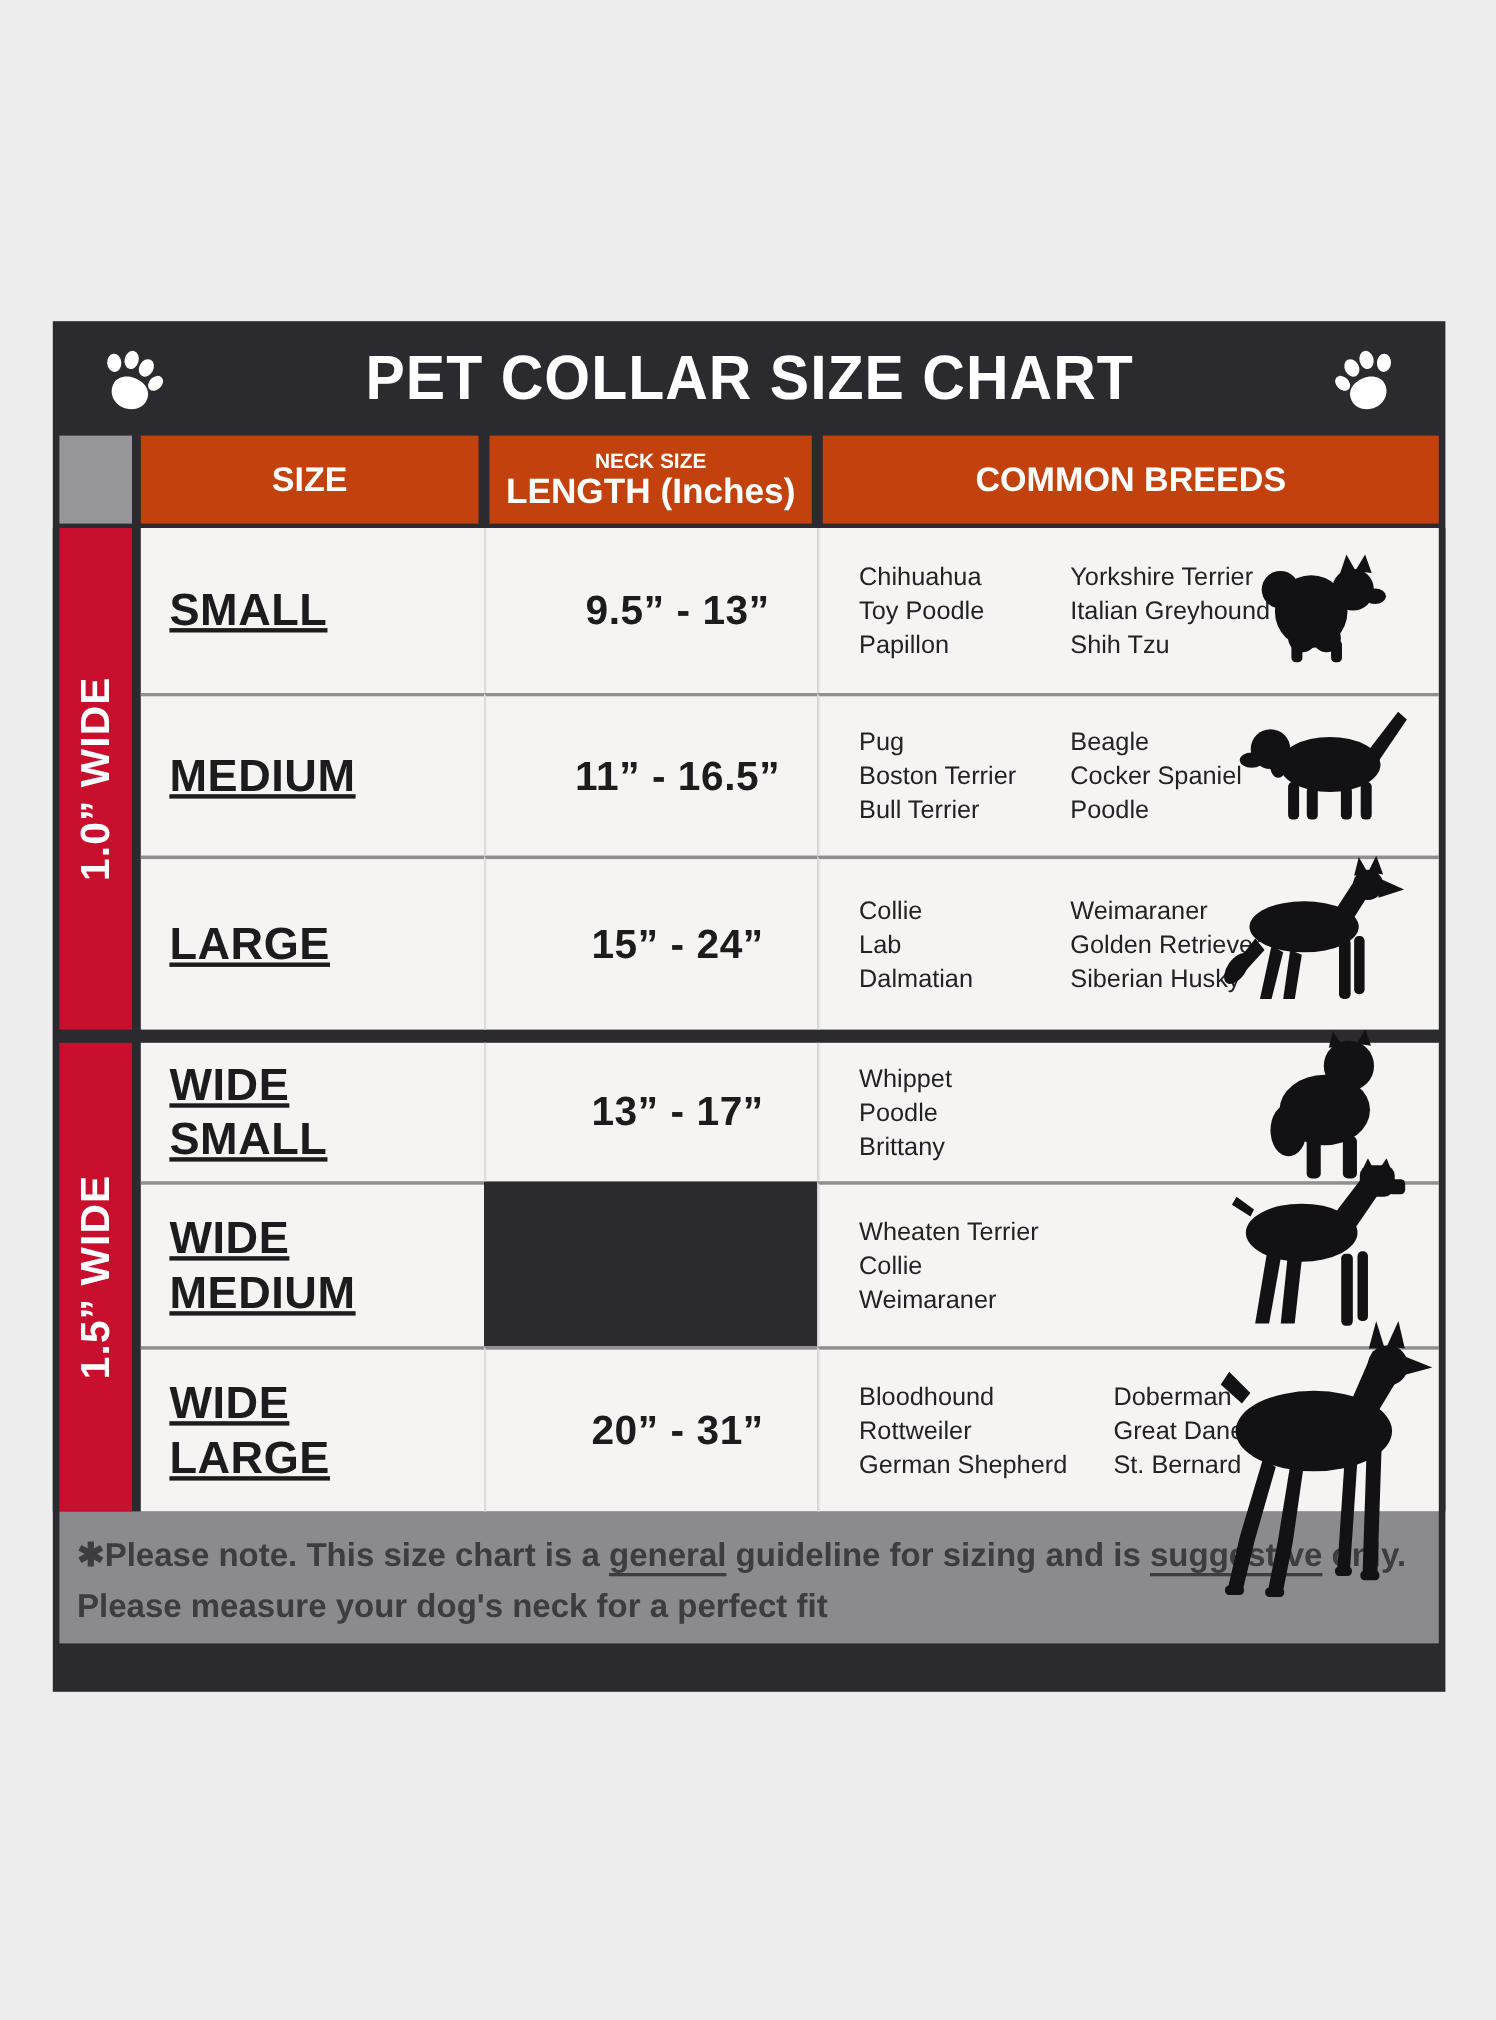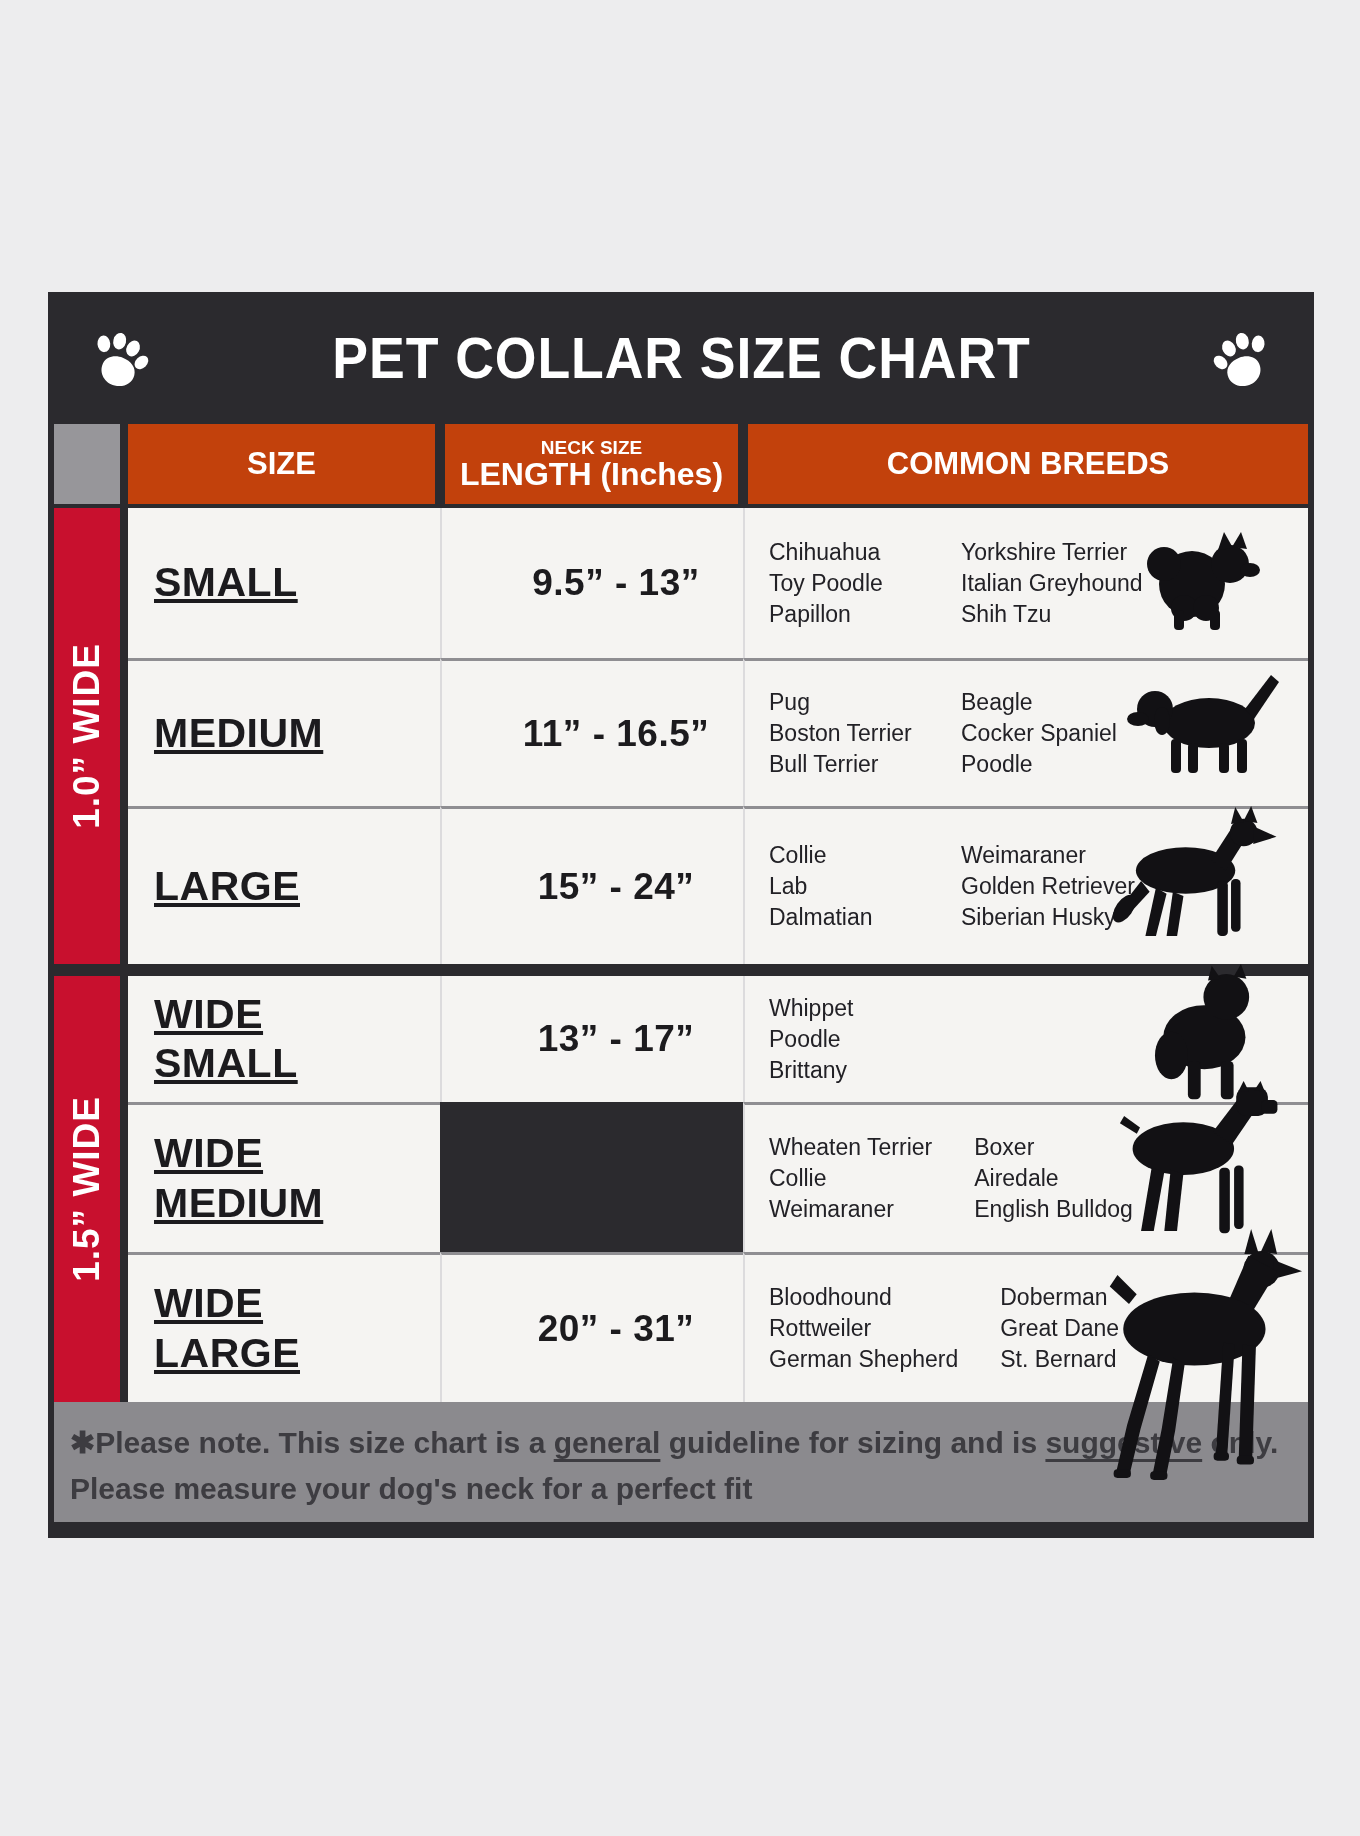--- a/index.html
+++ b/index.html
@@ -10,21 +10,21 @@
     position:relative;
     overflow:hidden;
   }
   .chart {
     position:absolute; left:48px; top:292px; width:1266px; height:1246px;
     background:#2b2a2e;
     padding-bottom:8px;
   }
   
   .title-bar{
-    height:132px; display:flex; align-items:center; justify-content:space-between;
+    height:104px; display:flex; align-items:center; justify-content:space-between;
     padding:0 38px;
   }
   .title-bar .paw{ width:64px; height:64px; flex:0 0 auto; }
   .main-title{
     color:#ffffff; font-size:57px; font-weight:700; letter-spacing:1px;
     transform:scaleX(0.94); white-space:nowrap;
   }
   
   .header-row, .body{
     display:grid;
@@ -68,21 +68,21 @@
     display:flex; align-items:center; padding-left:26px;
     font-size:41px; font-weight:700; color:#1c1b1e; line-height:1.2;
     white-space:pre-line; letter-spacing:0.5px;text-decoration:underline;
   }
   .len-cell{
     display:flex; align-items:center; justify-content:center;
     font-size:37px; font-weight:700; color:#1c1b1e; letter-spacing:0.5px;padding-left:47px;
   }
   .breeds-cell{
     position:relative; display:flex; align-items:center;
-    padding-left:24px; gap:42px;
+    padding-left:36px; gap:42px;
   }
   .breed-col{ min-width:150px; }
   .breed-col div{ font-size:23px; line-height:31px; color:#222126; }
   .dog{ position:absolute; z-index:3; fill:#121114; }
   .dog-1{ right:30px; top:12px;  width:150px; }
   .dog-2{ right:22px; top:6px;   width:165px; }
   .dog-3{ right:22px; top:-4px;  width:185px; }
   .dog-4{ right:36px; top:-12px; width:128px; }
   .dog-5{ right:20px; top:-24px; width:185px; }
   .dog-6{ right:4px;  top:-28px; width:250px; }
@@ -250,25 +250,20 @@
     </div>
 
     <div class="cell size-cell gr6 gc2 sep">WIDE
 MEDIUM</div>
     <div class="cell breeds-cell gr6 gc4 sep">
       <div class="breed-col">
         <div>Wheaten Terrier</div>
         <div>Collie</div>
         <div>Weimaraner</div>
       </div>
-      <div class="breed-col">
-        <div>Boxer</div>
-        <div>Airedale</div>
-        <div>English Bulldog</div>
-      </div>
       <svg class="dog dog-5" viewBox="0 0 175 165">
         <ellipse cx="76" cy="64" rx="48" ry="25"></ellipse>
         <polygon points="104,48 130,14 148,22 122,60"></polygon>
         <rect x="126" y="6" width="30" height="27" rx="9"></rect>
         <polygon points="128,10 133,0 138,10"></polygon>
           <polygon points="143,9 149,0 153,10"></polygon>
         <rect x="150" y="18" width="15" height="13" rx="4"></rect>
         <polygon points="32,50 16,40 20,33 35,44"></polygon>
         <rect x="110" y="82" width="10" height="62" rx="4"></rect>
           <rect x="124" y="80" width="9" height="60" rx="4"></rect>

